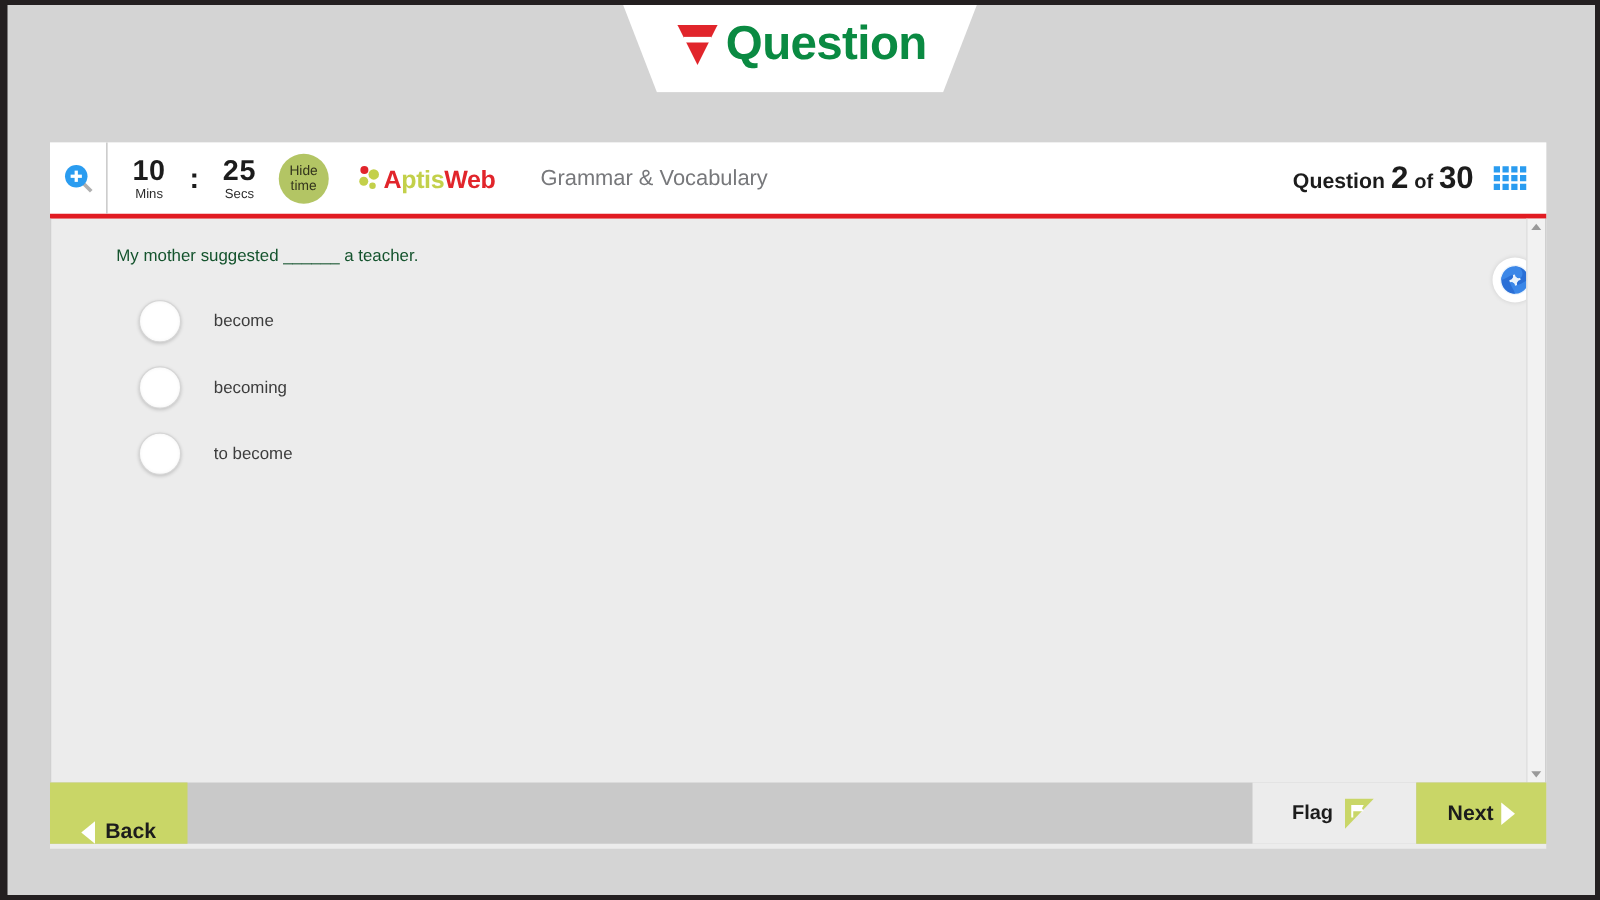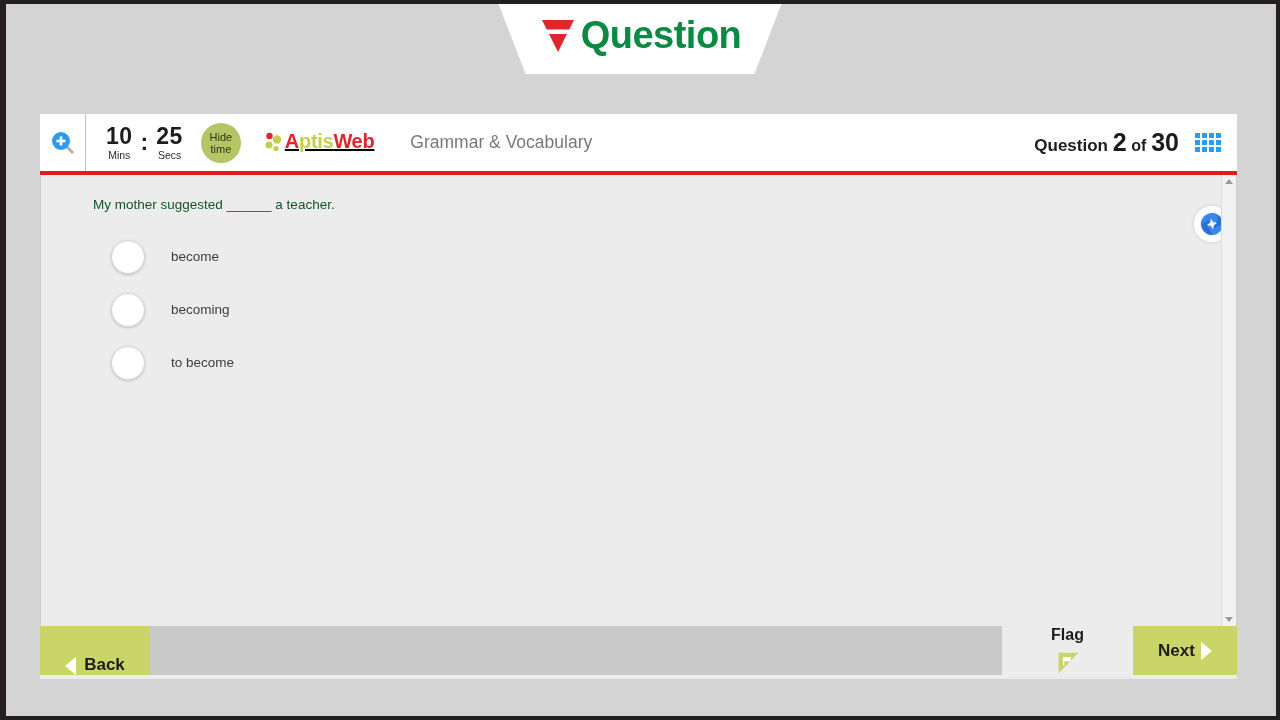--- a/index.html
+++ b/index.html
@@ -107,21 +107,21 @@
     display: flex;
     align-items: center;
     justify-content: center;
     height: 100%;
     border-right: 1px solid #bdbdbd;
   }
   .tb-timer {
     padding: 0 10px 0 20px;
     display: flex;
     align-items: center;
-    gap: 1px;
+    gap: 12px;
   }
   .timer-col {
     display: flex;
     flex-direction: column;
     align-items: center;
     line-height: 1;
   }
   .timer-num {
     font-size: 23px;
     font-weight: bold;
@@ -152,24 +152,23 @@
     flex-direction: column;
     align-items: center;
     justify-content: center;
     margin-left: 8px;
     cursor: pointer;
     border: none;
     font-family: "Liberation Sans", sans-serif;
   }
   .aptis-logo {
     display: flex;
-    align-items: flex-start;
+    align-items: flex-end;
     margin-left: 24px;
     gap: 2px;
-    text-decoration: underline;
   }
   .aptis-dots { width: 18px; height: 26px; }
   .aptis-text {
     font-size: 20px;
     font-weight: bold;
     letter-spacing: -0.3px;
   }
   .aptis-a { color: #e1252b; }
   .aptis-ptis { color: #c3d04a; }
   .aptis-web { color: #e1252b; }
@@ -332,21 +331,20 @@
   .btn-flag {
     width: 131px;
     background: #ececec;
     display: flex;
     align-items: center;
     justify-content: center;
     gap: 7px;
     cursor: pointer;
     border: none;
     font-family: "Liberation Sans", sans-serif;
-    flex-direction: column;
   }
   .flag-label {
     font-size: 16px;
     font-weight: bold;
     color: #1c1c1c;
   }
   .btn-next {
     width: 104px;
     background: #c9d667;
     display: flex;

